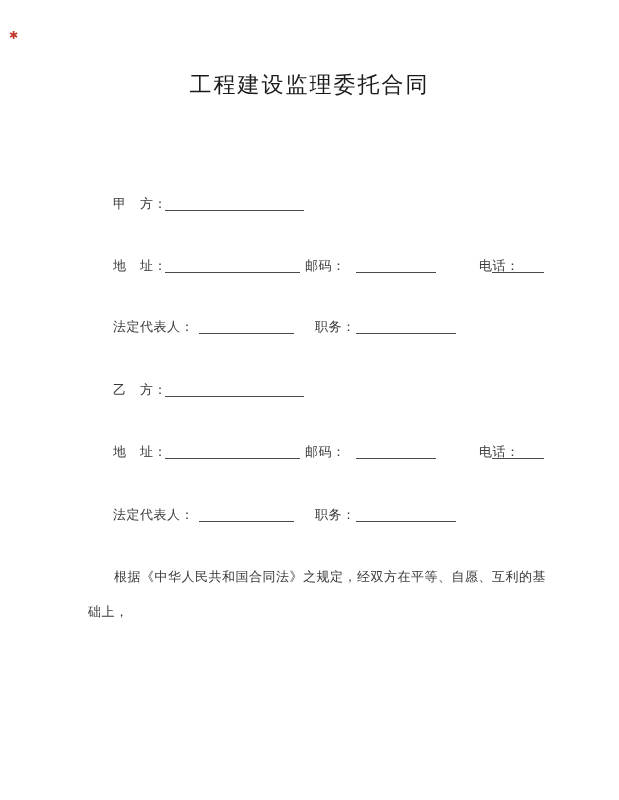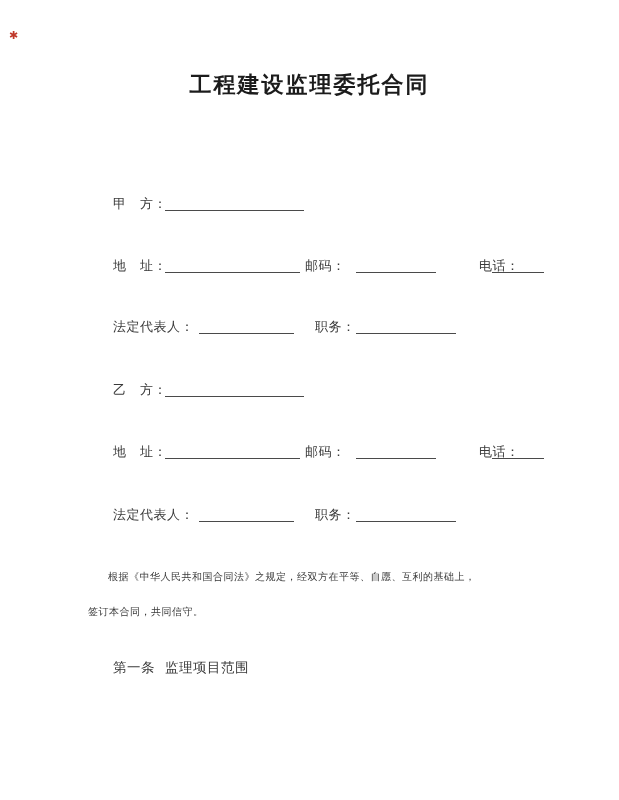--- a/index.html
+++ b/index.html
@@ -24,21 +24,21 @@
     line-height: 11px;
     color: #c0392b;
   }
   .doc-title {
     position: absolute;
     top: 70px;
     left: 0;
     width: 100%;
     text-align: center;
     font-size: 22px;
-    font-weight: bold;
+    font-weight: normal;
     letter-spacing: 2px;
     color: #1b1b1b;
   }
   .form-row {
     position: absolute;
     left: 0;
     width: 100%;
     height: 20px;
     font-size: 13px;
     color: #3a3a3a;
@@ -72,21 +72,21 @@
   .line-addr     { left: 165px; width: 135px; }
   .line-post     { left: 356px; width: 80px;  }
   .line-phone    { left: 492px; width: 52px;  }
   .line-legal    { left: 199px; width: 95px;  }
   .line-position { left: 356px; width: 100px; }
   .intro-para {
     position: absolute;
     left: 88px;
     top: 559px;
     width: 462px;
-    font-size: 10px;
+    font-size: 13px;
     line-height: 35px;
     color: #3a3a3a;
     letter-spacing: 0.5px;
   }
   .intro-para .para-line { display: block; }
   .intro-para .para-line.first { text-indent: 2em; }
   .article-heading {
     position: absolute;
     left: 113px;
     top: 659px;
@@ -142,20 +142,16 @@
 
   <div class="form-row row-6">
     <span class="lbl lbl-main">法定代表人：</span>
     <span class="fill-line line-legal"></span>
     <span class="lbl lbl-mid3">职务：</span>
     <span class="fill-line line-position"></span>
   </div>
 
   <div class="intro-para">
     <span class="para-line first">根据《中华人民共和国合同法》之规定，经双方在平等、自愿、互利的基础上，</span>
-    <span class="para-line">签订本合同，共同信守。</span>
   </div>
 
-  <div class="article-heading">
-    <span class="article-no">第一条</span><span>监理项目范围</span>
-  </div>
 
 </div>
 
 </body></html>

